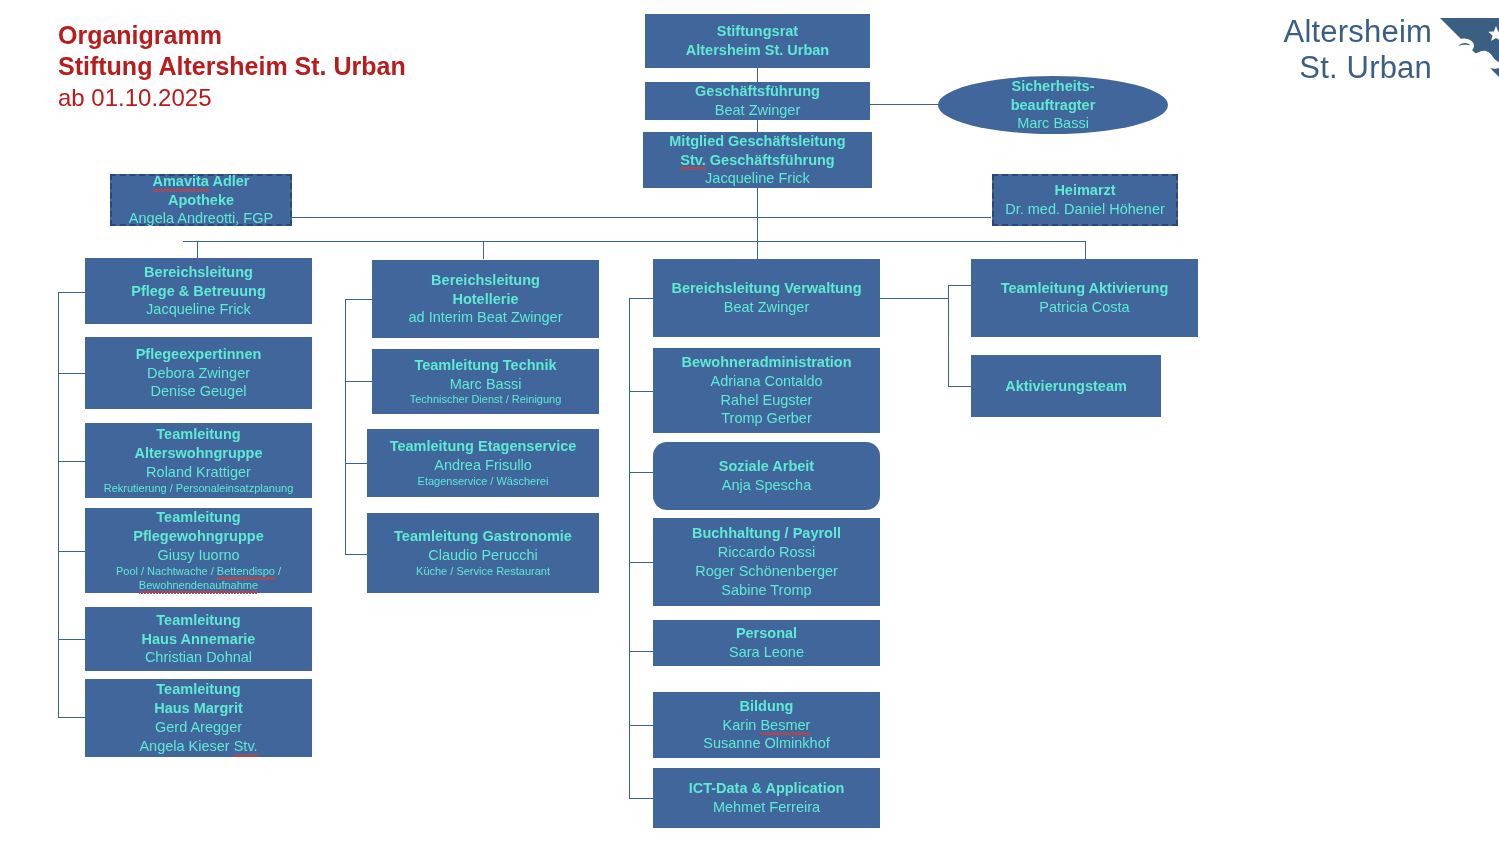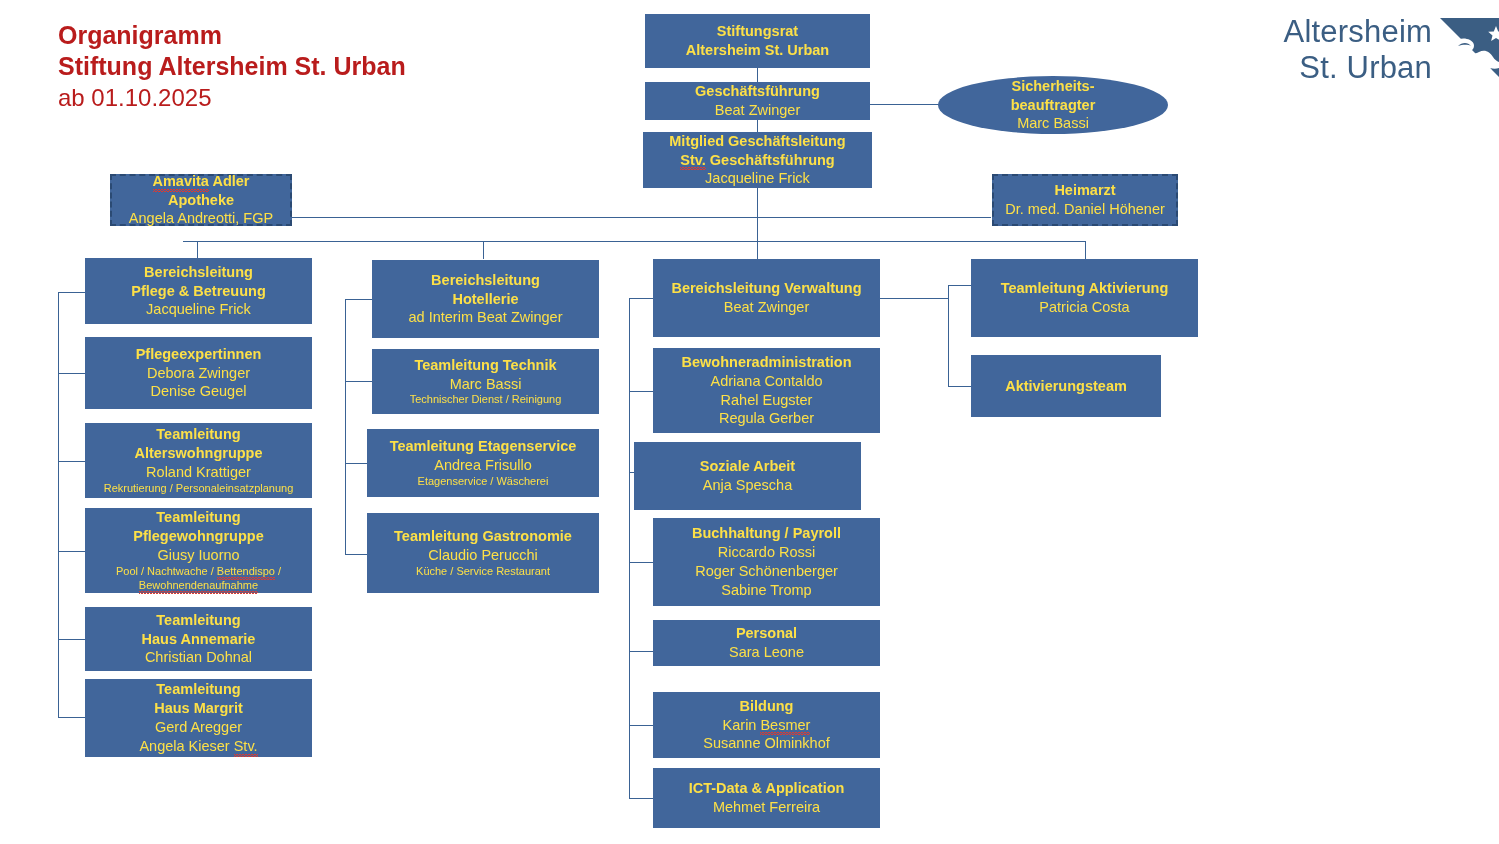--- a/index.html
+++ b/index.html
@@ -13,21 +13,21 @@
   #title .t3{font-size:24px;font-weight:normal;display:block;margin-top:2px;}
 
   
   #logo{position:absolute;left:1240px;top:14px;width:268px;height:74px;}
   #logo .ltxt{position:absolute;left:0;top:0;width:192px;text-align:right;
               color:#3B5E83;font-size:31px;line-height:1.15;letter-spacing:.2px;}
   #logo .ltxt span{display:block;}
   #logo .emb{position:absolute;right:0;top:2px;width:72px;height:70px;}
 
   
-  .node{position:absolute;background:#41669B;color:#fde047;
+  .node{position:absolute;background:#41669B;color:#5eead4;
         display:flex;flex-direction:column;align-items:center;justify-content:center;
         text-align:center;box-sizing:border-box;padding:8px 6px;}
   .node .b{font-weight:bold;font-size:14.5px;line-height:1.30;}
   .node .n{font-weight:normal;font-size:14.5px;line-height:1.30;}
   .node .s{font-weight:normal;font-size:11px;line-height:1.25;}
   .node.dashed{border:2px dashed #2B4A73;}
   .node.ell{border-radius:50%;}
 
   
   .sq{position:relative;display:inline-block;}
@@ -206,24 +206,24 @@
 
 <div class="node" style="left:653px;top:259px;width:227px;height:78px;">
   <div class="b">Bereichsleitung Verwaltung</div>
   <div class="n">Beat Zwinger</div>
 </div>
 
 <div class="node" style="left:653px;top:348px;width:227px;height:85px;">
   <div class="b">Bewohneradministration</div>
   <div class="n">Adriana Contaldo</div>
   <div class="n">Rahel Eugster</div>
-  <div class="n">Regula Gerber</div>
-</div>
-
-<div class="node" style="left:634px;top:442px;width:227px;height:68px;">
+  <div class="n">Tromp Gerber</div>
+</div>
+
+<div class="node" style="left:653px;top:442px;width:227px;height:68px;border-radius:14px;">
   <div class="b">Soziale Arbeit</div>
   <div class="n">Anja Spescha</div>
 </div>
 
 <div class="node" style="left:653px;top:518px;width:227px;height:88px;">
   <div class="b">Buchhaltung / Payroll</div>
   <div class="n">Riccardo Rossi</div>
   <div class="n">Roger Schönenberger</div>
   <div class="n">Sabine Tromp</div>
 </div>

